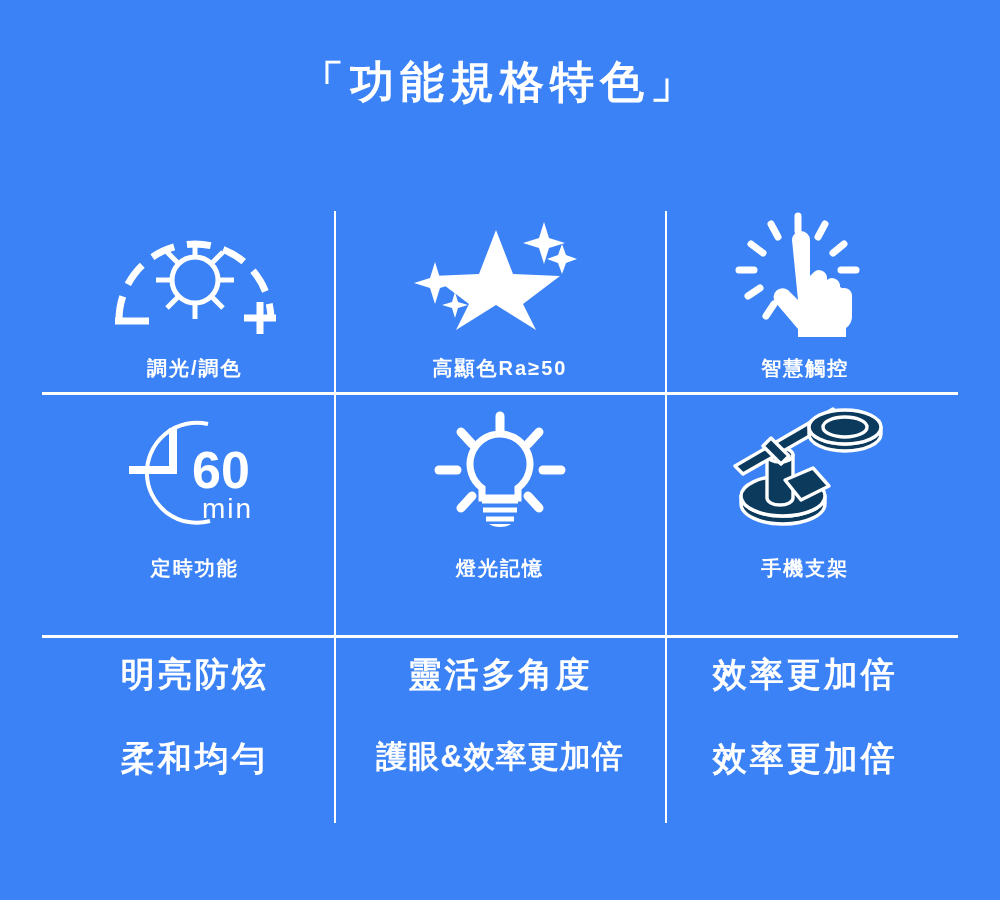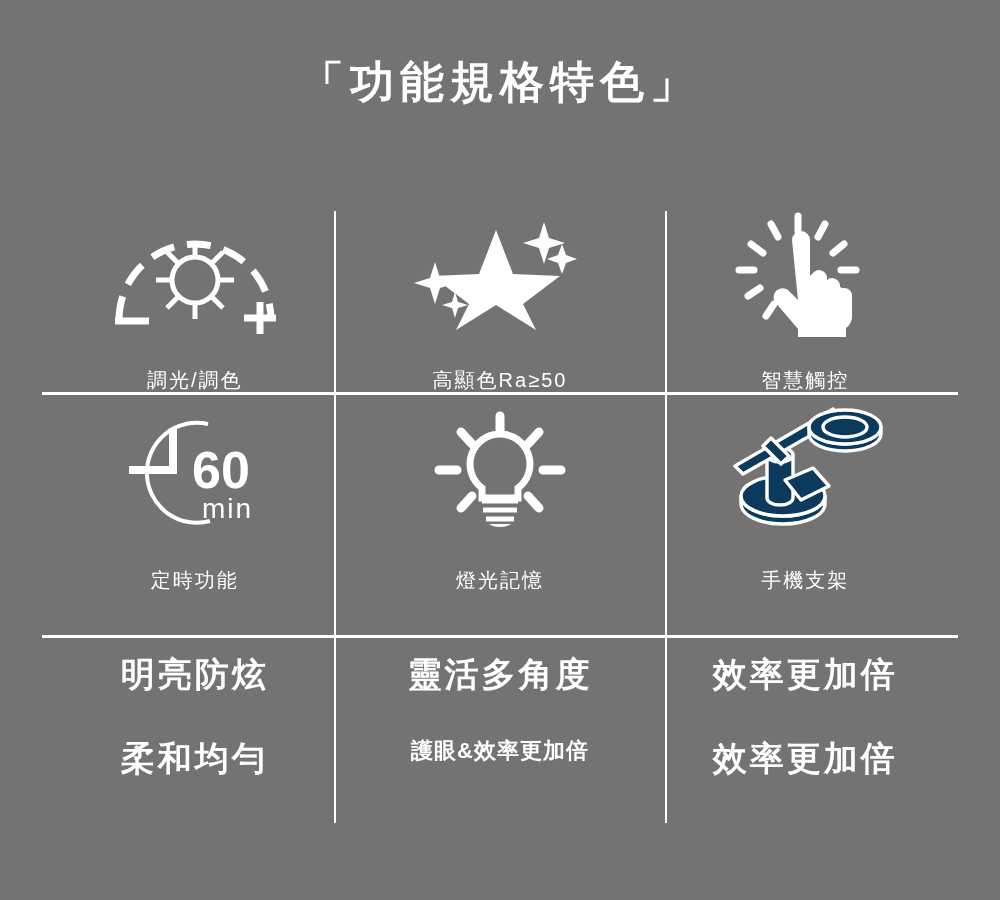--- a/index.html
+++ b/index.html
@@ -11,21 +11,21 @@
     height: 900px;
     background: #0b3a5d;
     font-family: "Liberation Sans", "DejaVu Sans", sans-serif;
     color: #ffffff;
     overflow: hidden;
   }
   .page {
     position: relative;
     width: 1000px;
     height: 900px;
-    background: #737373;
+    background: #3b82f6;
   }
 
   
   .title-wrap {
     position: absolute;
     top: 58px;
     left: 0;
     width: 1000px;
     text-align: center;
   }
@@ -64,43 +64,43 @@
   }
   .icon-box {
     height: 135px;
     display: flex;
     align-items: flex-start;
     justify-content: center;
     margin-top: 8px;
   }
   .cell-label {
     font-size: 20px;
-    font-weight: normal;
+    font-weight: bold;
     letter-spacing: 2px;
     color: #ffffff;
-    margin-top: 24px;
+    margin-top: 12px;
     white-space: nowrap;
   }
 
   
   .row-3 .cell {
     justify-content: flex-start;
     padding-top: 52px;
     gap: 38px;
   }
   .big-line {
     font-size: 34px;
     font-weight: bold;
     letter-spacing: 3px;
     line-height: 1.35;
     text-align: center;
     white-space: nowrap;
   }
   .big-line.small {
-    font-size: 22px;
+    font-size: 31px;
     letter-spacing: 1px;
   }
 
   
   .h-line {
     position: absolute;
     left: 42px;
     width: 916px;
     height: 3px;
     background: #ffffff;

